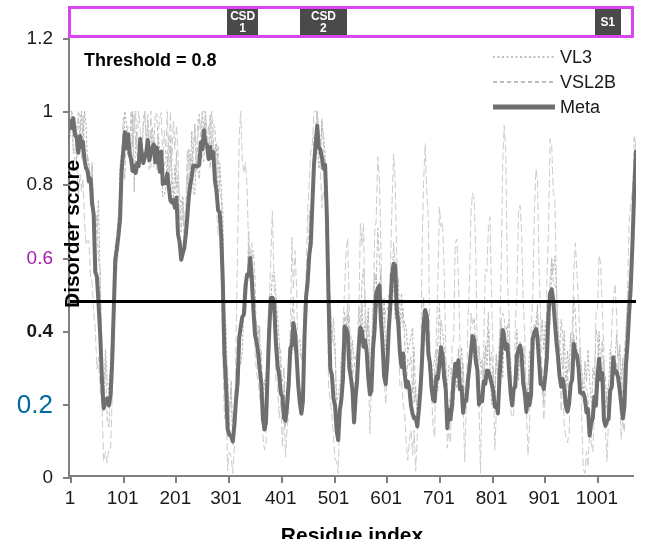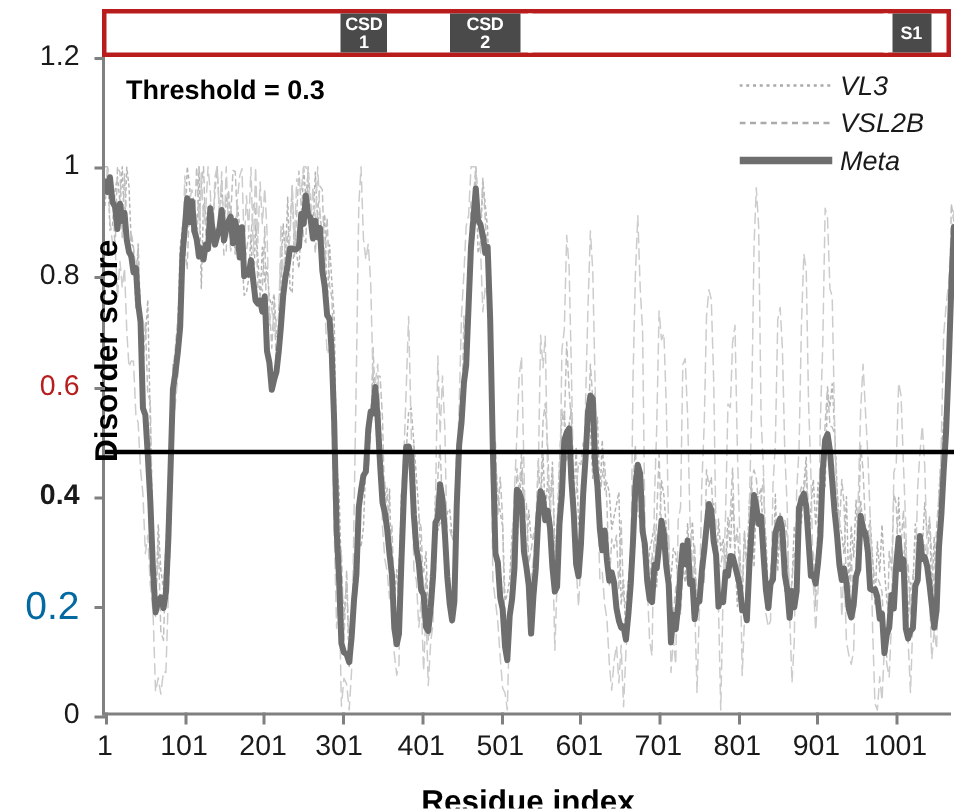--- a/index.html
+++ b/index.html
@@ -3,21 +3,21 @@
 <meta charset="utf-8">
 <style>
   html,body{margin:0;padding:0;background:#ffffff;}
   body{width:648px;height:539px;position:relative;overflow:hidden;
        font-family:"Liberation Sans",sans-serif;color:#1a1a1a;}
 
   #figure{position:absolute;left:0;top:0;width:648px;height:539px;}
 
   
   #domain-bar{position:absolute;left:68px;top:6px;width:566px;height:32px;
-              border:3px solid #b91c1c;box-sizing:border-box;background:#ffffff;}
+              border:3px solid #d946ef;box-sizing:border-box;background:#ffffff;}
   .domain-box{position:absolute;top:0;height:100%;background:#4a4a4a;
               display:flex;flex-direction:column;align-items:center;
               justify-content:center;box-sizing:border-box;}
   .domain-box span{color:#ffffff;font-size:12px;font-weight:bold;line-height:1.02;
                    letter-spacing:-0.2px;}
   .domain-sep{position:absolute;top:0;height:100%;width:3px;background:#ffffff;}
 
   
   #plot-area{position:absolute;left:68px;top:38px;width:566px;height:439px;
              box-sizing:border-box;border-left:2px solid #808080;
@@ -35,21 +35,21 @@
                font-size:19px;color:#1a1a1a;white-space:nowrap;}
   #x-axis-title{position:absolute;left:0;right:0;bottom:-72px;text-align:center;
                 font-size:21px;font-weight:bold;color:#000000;}
 
   
   #threshold-annotation{position:absolute;left:14px;top:12px;font-size:18px;
                         font-weight:bold;color:#000000;white-space:nowrap;}
 
   
   #legend{position:absolute;right:18px;top:8px;display:flex;flex-direction:column;
-          gap:3px;font-style:italic;}
+          gap:3px;}
   .legend-row{display:flex;align-items:center;gap:5px;height:22px;}
   .legend-swatch{width:62px;height:10px;position:relative;}
   .legend-swatch svg{display:block;}
   .legend-text{font-size:18px;color:#1a1a1a;white-space:nowrap;}
 </style>
 </head>
 <body>
 
 <div id="figure">
 
@@ -71,21 +71,21 @@
 
   <div id="plot-area">
     <svg id="plot-svg" viewBox="0 0 566 439" preserveAspectRatio="none">
         <path d="M0.0,99.0L1.7,73.2L3.3,115.5L5.0,112.6L6.7,89.5L8.3,80.0L10.0,97.1L11.5,73.2L13.0,114.1L14.5,73.4L16.0,86.2L17.5,124.0L19.0,127.1L20.6,168.4L22.1,124.7L23.7,175.4L25.3,186.6L26.9,188.9L28.5,161.9L30.2,244.9L32.0,317.5L33.7,371.0L35.5,311.6L37.2,341.7L39.0,355.0L40.6,327.6L42.2,286.8L43.7,287.1L45.3,204.9L46.9,222.8L48.5,183.4L50.1,127.4L51.6,113.7L53.2,123.8L54.8,73.2L56.4,85.0L58.0,117.0L59.6,102.5L61.1,134.3L62.7,73.2L64.2,154.1L65.7,97.8L67.2,104.4L68.7,113.6L70.2,119.5L71.7,115.6L73.3,112.4L74.8,123.8L76.3,117.6L77.8,81.3L79.3,116.2L80.8,92.6L82.3,106.2L83.8,101.6L85.3,111.7L86.8,131.4L88.3,98.3L89.8,113.4L91.3,134.3L92.8,158.8L94.3,157.1L95.8,147.9L97.3,118.5L98.9,161.3L100.4,111.9L101.9,133.3L103.4,160.7L104.9,126.8L106.5,151.0L108.0,140.0L109.6,161.1L111.2,165.5L112.8,158.0L114.3,186.6L115.8,184.1L117.3,146.3L118.8,110.9L120.3,134.9L121.8,93.1L123.3,154.4L124.8,157.2L126.3,113.6L127.8,131.9L129.3,140.8L130.8,114.6L132.4,73.2L133.9,94.4L135.4,77.0L137.0,117.1L138.6,116.5L140.2,76.9L141.8,110.2L143.3,102.8L144.9,122.2L146.5,105.0L148.1,168.1L149.7,125.1L151.2,149.2L152.8,174.0L154.4,273.0L156.0,287.9L157.6,346.6L159.3,372.8L161.1,348.9L162.8,407.3L164.4,377.6L166.0,382.3L167.6,326.1L169.2,322.7L170.7,326.8L172.3,313.7L173.9,269.8L175.5,275.2L177.1,244.6L178.7,208.2L180.2,240.0L181.8,262.6L183.4,235.5L185.0,297.2L186.6,283.3L188.1,327.4L189.7,288.2L191.3,356.1L192.9,362.4L194.5,341.9L196.0,360.1L197.6,289.2L199.2,291.0L200.8,263.3L202.4,236.8L204.1,234.0L205.9,257.3L207.6,279.6L209.2,303.3L210.8,336.6L212.4,344.1L214.0,329.8L215.5,372.1L217.1,343.0L218.7,341.9L220.3,292.9L221.9,315.6L223.4,310.2L225.0,305.8L226.6,319.7L228.2,303.5L229.8,301.3L231.4,319.2L232.9,326.2L234.5,305.2L236.1,260.4L237.7,232.4L239.3,212.8L240.8,192.4L242.4,183.8L244.0,132.1L245.6,126.3L247.2,73.2L248.7,130.9L250.3,123.3L251.9,82.9L253.5,98.2L255.1,114.7L256.8,185.7L258.6,260.4L260.3,270.3L261.9,291.3L263.5,303.8L265.1,313.1L266.7,362.6L268.2,358.1L269.8,348.1L271.4,317.5L273.0,303.4L274.6,326.7L276.1,298.0L277.7,275.7L279.3,299.8L280.9,333.6L282.5,302.1L284.1,321.5L285.6,320.8L287.2,315.3L288.8,316.1L290.4,301.2L292.0,263.9L293.5,305.1L295.1,282.3L296.7,299.9L298.3,270.2L299.9,327.0L301.4,325.5L303.0,272.6L304.6,242.5L306.2,236.1L307.8,269.7L309.4,244.8L310.9,234.7L312.5,297.3L314.1,259.8L315.7,311.6L317.3,310.1L318.8,311.0L320.4,248.4L322.0,246.6L323.6,248.0L325.2,280.9L326.7,265.8L328.3,239.9L329.9,295.5L331.5,255.4L333.1,288.5L334.6,283.6L336.2,290.2L337.8,314.8L339.4,306.1L341.0,298.1L342.6,290.1L344.1,365.3L345.7,348.6L347.3,388.8L348.9,355.3L350.5,332.5L352.0,320.2L353.6,291.6L355.2,269.9L356.8,294.5L358.4,328.6L359.9,336.4L361.5,351.3L363.1,328.5L364.7,321.4L366.3,311.0L367.8,353.2L369.4,319.4L371.0,282.5L372.6,292.2L374.2,313.8L375.8,344.8L377.3,348.3L378.9,327.5L380.5,331.6L382.1,350.4L383.7,340.5L385.2,339.4L386.8,350.4L388.4,311.0L390.0,337.8L391.6,309.6L393.1,339.6L394.7,367.9L396.3,349.9L397.9,340.5L399.5,320.0L401.0,307.5L402.6,304.2L404.2,312.5L405.8,297.6L407.4,352.8L409.0,307.9L410.5,329.0L412.1,321.3L413.7,339.2L415.3,307.1L416.9,328.2L418.4,292.3L420.0,333.6L421.6,366.3L423.2,329.9L424.8,363.9L426.3,317.5L427.9,338.4L429.5,297.3L431.1,283.5L432.7,340.3L434.2,293.4L435.8,293.2L437.4,287.2L439.0,325.7L440.6,319.3L442.2,360.5L443.7,347.1L445.3,351.3L446.9,291.5L448.5,343.1L450.1,303.3L451.6,318.8L453.2,356.3L454.8,333.1L456.4,356.6L458.0,350.2L459.5,312.5L461.1,327.6L462.7,296.6L464.3,310.8L465.9,284.8L467.5,266.7L469.0,336.8L470.6,300.2L472.2,281.6L473.8,312.6L475.4,283.7L476.9,326.4L478.5,285.7L480.1,286.3L481.7,222.3L483.3,233.3L484.8,217.9L486.4,247.7L488.0,286.8L489.6,311.0L491.2,318.2L492.7,331.5L494.3,293.1L495.9,356.2L497.5,312.6L499.1,333.5L500.7,295.4L502.2,324.6L503.8,295.8L505.4,314.2L507.0,315.3L508.6,317.6L510.1,308.8L511.7,333.0L513.3,365.4L514.9,323.2L516.5,343.6L518.0,311.7L519.6,341.5L521.2,362.1L522.8,373.6L524.4,357.6L525.9,339.4L527.5,336.3L529.1,293.7L530.7,331.6L532.3,333.7L533.9,322.0L535.4,375.0L537.0,350.3L538.6,353.0L540.2,311.3L541.8,335.0L543.3,325.4L544.9,327.4L546.5,297.1L548.1,319.1L549.7,308.5L551.2,358.3L552.8,319.8L554.4,361.7L556.0,290.9L557.6,264.6L559.1,241.9L560.7,235.8L562.5,196.8L564.2,128.6L566.0,117.1" fill="none" stroke="#b4b4b4" stroke-width="1" stroke-linejoin="round" stroke-linecap="round" stroke-dasharray="2,2.5"></path>
         <path d="M0.0,73.2L1.7,73.2L3.3,86.3L5.0,86.6L6.7,129.9L8.3,73.2L10.0,77.0L11.5,120.3L13.0,78.0L14.5,110.7L16.0,133.2L17.5,117.0L19.0,126.7L20.6,143.0L22.1,127.5L23.7,186.4L25.3,212.1L26.9,176.5L28.5,224.7L30.2,229.4L32.0,331.7L33.7,372.9L35.5,320.0L37.2,382.6L39.0,388.8L40.6,335.7L42.2,295.3L43.7,240.4L45.3,209.6L46.9,194.4L48.5,174.8L50.1,148.9L51.6,151.7L53.2,126.6L54.8,141.6L56.4,94.5L58.0,109.9L59.6,111.9L61.1,73.2L62.7,109.1L64.2,85.8L65.7,73.2L67.2,118.7L68.7,118.7L70.2,97.1L71.7,117.2L73.3,89.7L74.8,73.2L76.3,104.5L77.8,105.8L79.3,132.0L80.8,129.7L82.3,88.6L83.8,107.1L85.3,75.6L86.8,76.3L88.3,108.7L89.8,133.0L91.3,125.5L92.8,139.0L94.3,129.0L95.8,119.1L97.3,119.7L98.9,98.2L100.4,101.2L101.9,153.5L103.4,152.0L104.9,156.0L106.5,113.1L108.0,194.8L109.6,166.3L111.2,194.1L112.8,162.2L114.3,211.6L115.8,168.9L117.3,134.8L118.8,164.5L120.3,155.1L121.8,117.2L123.3,115.6L124.8,85.9L126.3,132.9L127.8,104.9L129.3,76.0L130.8,99.5L132.4,120.7L133.9,123.7L135.4,73.2L137.0,97.0L138.6,108.4L140.2,130.6L141.8,103.9L143.3,86.1L144.9,88.4L146.5,141.2L148.1,107.1L149.7,152.1L151.2,160.1L152.8,202.2L154.4,306.5L156.0,342.7L157.6,329.0L159.3,388.6L161.1,342.2L162.8,398.8L164.4,374.6L166.0,336.3L167.6,359.0L169.2,335.3L170.7,283.2L172.3,279.5L173.9,274.9L175.5,275.9L177.1,251.0L178.7,193.6L180.2,231.5L181.8,212.6L183.4,212.8L185.0,240.5L186.6,305.8L188.1,287.4L189.7,326.0L191.3,312.0L192.9,366.1L194.5,380.1L196.0,334.5L197.6,347.7L199.2,285.4L200.8,274.0L202.4,272.0L204.1,279.6L205.9,258.7L207.6,317.4L209.2,305.9L210.8,314.5L212.4,365.0L214.0,345.7L215.5,388.7L217.1,381.4L218.7,338.8L220.3,342.3L221.9,280.1L223.4,258.8L225.0,303.0L226.6,301.3L228.2,313.9L229.8,314.4L231.4,321.0L232.9,316.5L234.5,262.2L236.1,251.8L237.7,245.3L239.3,172.7L240.8,213.2L242.4,163.7L244.0,96.3L245.6,94.3L247.2,73.2L248.7,93.2L250.3,117.4L251.9,80.6L253.5,108.9L255.1,132.8L256.8,152.6L258.6,256.6L260.3,256.8L261.9,305.2L263.5,280.1L265.1,308.1L266.7,389.1L268.2,388.5L269.8,380.3L271.4,322.3L273.0,349.2L274.6,274.3L276.1,290.4L277.7,263.6L279.3,298.8L280.9,297.0L282.5,337.5L284.1,328.8L285.6,318.4L287.2,312.2L288.8,269.4L290.4,294.5L292.0,243.0L293.5,231.0L295.1,259.6L296.7,303.3L298.3,276.2L299.9,333.1L301.4,310.4L303.0,269.1L304.6,234.8L306.2,246.0L307.8,190.0L309.4,222.1L310.9,243.8L312.5,302.6L314.1,290.2L315.7,270.4L317.3,271.7L318.8,257.2L320.4,277.1L322.0,253.5L323.6,204.8L325.2,228.3L326.7,224.6L328.3,272.1L329.9,292.5L331.5,279.5L333.1,270.4L334.6,297.4L336.2,352.0L337.8,321.3L339.4,327.3L341.0,318.9L342.6,355.3L344.1,309.1L345.7,362.0L347.3,364.8L348.9,347.8L350.5,334.7L352.0,285.4L353.6,259.7L355.2,305.1L356.8,308.0L358.4,282.2L359.9,328.7L361.5,349.7L363.1,351.5L364.7,330.8L366.3,344.1L367.8,306.7L369.4,264.8L371.0,317.2L372.6,329.1L374.2,314.5L375.8,324.1L377.3,365.2L378.9,372.1L380.5,353.8L382.1,348.3L383.7,371.5L385.2,344.5L386.8,344.3L388.4,349.3L390.0,331.9L391.6,373.0L393.1,324.8L394.7,370.1L396.3,369.1L397.9,327.7L399.5,350.7L401.0,275.2L402.6,286.1L404.2,280.0L405.8,315.9L407.4,322.5L409.0,338.0L410.5,339.6L412.1,327.9L413.7,344.0L415.3,318.2L416.9,305.4L418.4,274.1L420.0,327.7L421.6,314.0L423.2,345.0L424.8,355.6L426.3,315.5L427.9,345.3L429.5,332.3L431.1,280.4L432.7,275.3L434.2,281.1L435.8,298.8L437.4,294.8L439.0,280.8L440.6,328.4L442.2,362.7L443.7,343.3L445.3,329.6L446.9,308.5L448.5,315.0L450.1,330.1L451.6,327.2L453.2,308.7L454.8,319.2L456.4,366.1L458.0,349.4L459.5,330.8L461.1,344.3L462.7,293.6L464.3,286.6L465.9,291.7L467.5,274.7L469.0,301.3L470.6,337.0L472.2,329.2L473.8,366.2L475.4,304.3L476.9,326.1L478.5,285.7L480.1,244.0L481.7,219.9L483.3,245.9L484.8,246.7L486.4,251.2L488.0,291.8L489.6,314.4L491.2,281.6L492.7,297.9L494.3,353.2L495.9,373.0L497.5,330.0L499.1,373.7L500.7,354.9L502.2,318.7L503.8,258.9L505.4,275.8L507.0,313.8L508.6,341.7L510.1,314.7L511.7,335.3L513.3,350.0L514.9,346.7L516.5,351.0L518.0,356.6L519.6,388.3L521.2,400.2L522.8,329.7L524.4,342.2L525.9,290.9L527.5,298.0L529.1,342.5L530.7,325.5L532.3,302.0L533.9,350.5L535.4,337.3L537.0,371.7L538.6,345.1L540.2,344.2L541.8,323.1L543.3,345.1L544.9,324.5L546.5,325.3L548.1,338.5L549.7,306.7L551.2,333.7L552.8,357.2L554.4,313.5L556.0,292.5L557.6,264.0L559.1,255.3L560.7,221.3L562.5,198.8L564.2,97.8L566.0,109.8" fill="none" stroke="#c0c0c0" stroke-width="1" stroke-linejoin="round" stroke-linecap="round" stroke-dasharray="4,3"></path>
         <path d="M0.0,93.1L1.7,73.2L3.3,109.3L5.0,124.1L6.7,123.9L8.3,160.2L10.0,136.3L11.5,153.6L13.0,140.7L14.5,182.1L16.0,206.7L17.5,202.6L19.0,202.9L20.6,239.3L22.1,243.7L23.7,275.2L25.3,291.4L26.9,331.1L28.5,318.9L30.2,352.0L32.0,369.3L33.7,423.1L35.5,413.9L37.2,424.7L39.0,409.7L40.6,410.3L42.2,359.9L43.7,316.1L45.3,247.3L46.9,231.1L48.5,213.6L50.1,157.6L51.6,137.9L53.2,79.3L54.8,112.9L56.4,95.5L58.0,88.5L59.6,98.1L61.1,107.4L62.7,133.2L64.2,75.4L65.7,111.1L67.2,101.3L68.7,73.2L70.2,90.0L71.7,122.9L73.3,79.9L74.8,73.2L76.3,106.8L77.8,76.5L79.3,124.0L80.8,73.2L82.3,112.4L83.8,129.4L85.3,121.1L86.8,113.3L88.3,94.8L89.8,79.4L91.3,74.5L92.8,125.5L94.3,92.5L95.8,116.0L97.3,73.6L98.9,131.9L100.4,73.2L101.9,123.9L103.4,83.4L104.9,111.2L106.5,87.5L108.0,116.0L109.6,178.8L111.2,167.0L112.8,184.6L114.3,175.2L115.8,178.1L117.3,112.3L118.8,154.5L120.3,116.7L121.8,131.4L123.3,120.7L124.8,85.4L126.3,124.0L127.8,81.3L129.3,83.8L130.8,89.3L132.4,73.2L133.9,73.2L135.4,77.9L137.0,114.2L138.6,86.2L140.2,110.8L141.8,73.2L143.3,103.2L144.9,138.9L146.5,167.0L148.1,198.1L149.7,194.0L151.2,232.2L152.8,316.0L154.4,380.8L156.0,350.5L157.6,432.8L159.3,414.2L161.1,418.1L162.8,435.3L164.4,409.0L166.0,306.4L167.6,209.1L169.2,98.5L170.7,73.2L172.3,121.2L173.9,134.9L175.5,124.7L177.1,149.8L178.7,214.9L180.2,216.9L181.8,204.8L183.4,245.4L185.0,313.3L186.6,335.1L188.1,342.8L189.7,361.2L191.3,353.9L192.9,398.3L194.5,412.1L196.0,405.0L197.6,292.9L199.2,267.4L200.8,221.5L202.4,173.0L204.1,246.6L205.9,342.1L207.6,348.9L209.2,380.2L210.8,362.8L212.4,409.3L214.0,368.7L215.5,419.0L217.1,390.5L218.7,377.1L220.3,299.4L221.9,199.3L223.4,251.5L225.0,212.7L226.6,248.5L228.2,334.1L229.8,359.1L231.4,377.6L232.9,349.3L234.5,279.4L236.1,233.0L237.7,171.3L239.3,143.7L240.8,112.7L242.4,105.6L244.0,73.2L245.6,73.2L247.2,73.2L248.7,105.8L250.3,126.7L251.9,169.9L253.5,153.2L255.1,159.9L256.8,212.4L258.6,349.2L260.3,362.7L261.9,376.9L263.5,400.3L265.1,420.8L266.7,424.0L268.2,435.3L269.8,372.6L271.4,328.7L273.0,288.9L274.6,252.3L276.1,213.2L277.7,199.7L279.3,273.4L280.9,341.3L282.5,386.0L284.1,346.4L285.6,334.8L287.2,315.1L288.8,281.0L290.4,185.5L292.0,207.1L293.5,186.0L295.1,280.7L296.7,293.1L298.3,322.2L299.9,395.5L301.4,350.1L303.0,303.3L304.6,195.5L306.2,181.8L307.8,118.8L309.4,139.7L310.9,207.4L312.5,292.1L314.1,340.1L315.7,366.3L317.3,335.3L318.8,313.7L320.4,228.7L322.0,166.7L323.6,115.9L325.2,142.9L326.7,216.9L328.3,290.1L329.9,347.8L331.5,343.6L333.1,364.9L334.6,374.4L336.2,404.3L337.8,422.2L339.4,402.4L341.0,392.4L342.6,417.3L344.1,392.1L345.7,433.2L347.3,396.1L348.9,373.8L350.5,349.2L352.0,214.9L353.6,144.9L355.2,105.8L356.8,154.2L358.4,182.9L359.9,310.3L361.5,352.1L363.1,389.4L364.7,399.2L366.3,294.5L367.8,247.5L369.4,169.4L371.0,188.5L372.6,184.3L374.2,232.4L375.8,317.0L377.3,410.3L378.9,388.4L380.5,405.0L382.1,309.0L383.7,300.3L385.2,205.1L386.8,201.1L388.4,238.7L390.0,309.1L391.6,336.7L393.1,365.3L394.7,423.7L396.3,365.4L397.9,285.0L399.5,244.1L401.0,173.1L402.6,155.1L404.2,161.6L405.8,215.7L407.4,323.1L409.0,366.9L410.5,435.3L412.1,356.0L413.7,305.5L415.3,231.3L416.9,233.7L418.4,190.5L420.0,178.9L421.6,262.6L423.2,319.4L424.8,412.3L426.3,375.4L427.9,352.1L429.5,303.8L431.1,234.7L432.7,125.4L434.2,87.2L435.8,113.4L437.4,241.0L439.0,275.4L440.6,371.3L442.2,379.9L443.7,375.8L445.3,285.8L446.9,258.1L448.5,175.2L450.1,167.0L451.6,194.1L453.2,263.3L454.8,300.1L456.4,370.6L458.0,417.1L459.5,390.0L461.1,289.7L462.7,261.2L464.3,178.0L465.9,131.2L467.5,141.8L469.0,228.8L470.6,278.0L472.2,351.2L473.8,382.3L475.4,354.5L476.9,242.8L478.5,192.0L480.1,100.8L481.7,107.7L483.3,154.6L484.8,159.6L486.4,243.2L488.0,329.3L489.6,320.7L491.2,373.4L492.7,337.9L494.3,389.9L495.9,398.8L497.5,404.9L499.1,395.2L500.7,334.4L502.2,293.2L503.8,234.7L505.4,204.9L507.0,236.6L508.6,265.8L510.1,306.3L511.7,379.2L513.3,431.1L514.9,435.3L516.5,413.2L518.0,429.1L519.6,392.9L521.2,404.5L522.8,413.4L524.4,375.3L525.9,277.2L527.5,270.8L529.1,217.3L530.7,225.8L532.3,271.4L533.9,314.0L535.4,388.7L537.0,423.7L538.6,376.2L540.2,347.5L541.8,287.2L543.3,263.8L544.9,245.9L546.5,273.0L548.1,332.0L549.7,360.1L551.2,401.4L552.8,382.3L554.4,394.7L556.0,337.2L557.6,252.6L559.1,185.4L560.7,166.4L562.5,150.2L564.2,117.0L566.0,102.4" fill="none" stroke="#cccccc" stroke-width="1" stroke-linejoin="round" stroke-linecap="round" stroke-dasharray="7,4"></path>
         <path d="M0.0,83.1L1.7,90.0L3.3,80.2L5.0,96.7L6.7,99.8L8.3,114.7L10.0,97.9L11.5,109.3L13.0,104.0L14.5,121.9L16.0,130.0L17.5,132.8L19.0,143.6L20.6,140.7L22.1,164.6L23.7,176.6L25.3,234.1L26.9,238.7L28.5,264.9L30.2,295.9L32.0,342.3L33.7,370.2L35.5,362.8L37.2,360.3L39.0,367.4L40.6,357.0L42.2,321.9L43.7,274.5L45.3,221.4L46.9,210.7L48.5,197.3L50.1,180.2L51.6,133.0L53.2,114.0L54.8,94.2L56.4,110.2L58.0,96.2L59.6,115.9L61.1,121.4L62.7,133.1L64.2,127.6L65.7,135.0L67.2,124.9L68.7,128.1L70.2,100.9L71.7,116.1L73.3,125.1L74.8,119.5L76.3,114.0L77.8,102.0L79.3,122.3L80.8,114.8L82.3,109.6L83.8,106.5L85.3,124.2L86.8,109.4L88.3,118.0L89.8,133.7L91.3,113.5L92.8,146.1L94.3,143.5L95.8,145.1L97.3,135.4L98.9,149.7L100.4,162.5L101.9,164.4L103.4,162.2L104.9,169.8L106.5,159.5L108.0,196.1L109.6,203.8L111.2,221.8L112.8,215.0L114.3,210.0L115.8,196.5L117.3,179.5L118.8,159.1L120.3,146.7L121.8,138.5L123.3,127.6L124.8,127.7L126.3,128.4L127.8,128.0L129.3,126.5L130.8,104.6L132.4,111.3L133.9,92.3L135.4,105.4L137.0,107.2L138.6,121.0L140.2,109.1L141.8,120.3L143.3,114.0L144.9,142.6L146.5,153.2L148.1,172.0L149.7,174.8L151.2,197.9L152.8,243.5L154.4,315.0L156.0,347.1L157.6,390.9L159.3,396.9L161.1,398.2L162.8,403.5L164.4,387.0L166.0,362.2L167.6,344.9L169.2,300.1L170.7,288.9L172.3,279.0L173.9,276.5L175.5,248.3L177.1,236.4L178.7,237.6L180.2,220.0L181.8,241.5L183.4,271.7L185.0,297.0L186.6,303.9L188.1,314.8L189.7,331.6L191.3,345.4L192.9,381.0L194.5,391.5L196.0,384.5L197.6,336.8L199.2,293.4L200.8,259.9L202.4,259.7L204.1,265.7L205.9,305.3L207.6,327.7L209.2,337.5L210.8,355.5L212.4,358.4L214.0,380.0L215.5,382.6L217.1,367.4L218.7,346.3L220.3,310.5L221.9,307.4L223.4,284.9L225.0,294.8L226.6,318.0L228.2,346.6L229.8,364.5L231.4,375.6L232.9,363.3L234.5,298.7L236.1,258.7L237.7,243.4L239.3,217.0L240.8,205.4L242.4,165.7L244.0,126.3L245.6,108.0L247.2,87.7L248.7,108.9L250.3,111.5L251.9,119.1L253.5,130.7L255.1,126.6L256.8,175.5L258.6,262.7L260.3,331.0L261.9,336.9L263.5,360.6L265.1,368.0L266.7,393.2L268.2,402.1L269.8,372.5L271.4,361.3L273.0,340.4L274.6,288.5L276.1,290.3L277.7,295.4L279.3,329.7L280.9,339.8L282.5,352.3L284.1,384.4L285.6,359.5L287.2,340.8L288.8,308.1L290.4,289.5L292.0,293.3L293.5,308.8L295.1,302.4L296.7,314.0L298.3,340.3L299.9,356.4L301.4,353.2L303.0,311.0L304.6,291.8L306.2,255.4L307.8,250.5L309.4,247.6L310.9,281.8L312.5,304.3L314.1,338.2L315.7,346.2L317.3,324.9L318.8,291.0L320.4,266.8L322.0,236.7L323.6,225.7L325.2,227.8L326.7,270.6L328.3,286.2L329.9,314.6L331.5,328.9L333.1,315.6L334.6,335.5L336.2,349.1L337.8,343.6L339.4,350.5L341.0,367.6L342.6,375.8L344.1,380.4L345.7,379.6L347.3,388.4L348.9,371.6L350.5,351.3L352.0,323.1L353.6,286.1L355.2,271.9L356.8,277.9L358.4,316.2L359.9,324.8L361.5,349.6L363.1,361.6L364.7,363.4L366.3,338.5L367.8,341.0L369.4,326.6L371.0,309.2L372.6,318.2L374.2,339.8L375.8,351.6L377.3,390.2L378.9,371.9L380.5,381.5L382.1,366.1L383.7,342.7L385.2,325.7L386.8,338.2L388.4,322.3L390.0,351.3L391.6,349.1L393.1,374.7L394.7,362.4L396.3,362.8L397.9,342.5L399.5,328.9L401.0,313.4L402.6,298.0L404.2,302.1L405.8,323.1L407.4,332.0L409.0,366.4L410.5,359.4L412.1,363.5L413.7,343.4L415.3,345.8L416.9,332.6L418.4,332.9L420.0,339.0L421.6,345.6L423.2,352.5L424.8,368.9L426.3,366.5L427.9,375.5L429.5,340.7L431.1,314.9L432.7,292.0L434.2,299.5L435.8,311.3L437.4,306.3L439.0,331.9L440.6,355.0L442.2,367.4L443.7,351.2L445.3,348.4L446.9,317.5L448.5,312.2L450.1,307.7L451.6,316.4L453.2,345.3L454.8,354.6L456.4,373.9L458.0,356.0L459.5,366.9L461.1,356.1L462.7,300.9L464.3,294.8L465.9,291.1L467.5,299.8L469.0,322.4L470.6,345.9L472.2,345.2L473.8,351.1L475.4,336.9L476.9,319.5L478.5,275.7L480.1,255.3L481.7,251.4L483.3,262.3L484.8,282.9L486.4,303.2L488.0,318.6L489.6,338.5L491.2,348.7L492.7,341.0L494.3,351.0L495.9,368.3L497.5,373.6L499.1,365.4L500.7,346.2L502.2,341.5L503.8,305.8L505.4,314.5L507.0,317.7L508.6,330.1L510.1,354.6L511.7,355.5L513.3,354.8L514.9,360.0L516.5,374.5L518.0,371.1L519.6,397.4L521.2,385.0L522.8,380.3L524.4,358.7L525.9,367.7L527.5,338.5L529.1,320.7L530.7,341.4L532.3,335.1L533.9,381.3L535.4,387.8L537.0,382.6L538.6,380.8L540.2,352.7L541.8,348.7L543.3,319.3L544.9,334.7L546.5,333.5L548.1,339.4L549.7,352.1L551.2,365.4L552.8,380.5L554.4,368.9L556.0,326.5L557.6,304.7L559.1,276.0L560.7,250.4L562.5,205.0L564.2,153.3L566.0,113.4" fill="none" stroke="#6e6e6e" stroke-width="4" stroke-linejoin="round" stroke-linecap="round"></path>
         <line x1="0" x2="566" y1="263.4" y2="263.4" stroke="#000000" stroke-width="3"></line>
       </svg>
 
-    <div id="threshold-annotation">Threshold  = 0.3</div>
+    <div id="threshold-annotation">Threshold  = 0.8</div>
 
     <div id="legend">
         <div class="legend-row">
           <div class="legend-swatch">
             <svg width="62" height="10" viewBox="0 0 62 10">
               <line x1="0" y1="5" x2="62" y2="5" stroke="#aaaaaa" stroke-width="1.6" stroke-dasharray="2,2.5"></line>
             </svg>
           </div>
           <span class="legend-text">VL3</span>
         </div>
@@ -109,21 +109,21 @@
 
     <div id="x-axis-title">Residue index</div>
     <div id="y-axis-title">Disorder score</div>
   <div class="ytick-line" style="top: 439px;"></div>
       <div style="position: absolute; left: -17px; top: 439px; transform: translate(-100%, -50%); font-size: 19px; color: rgb(26, 26, 26); white-space: nowrap;">0</div>
       <div class="ytick-line" style="top: 365.833px;"></div>
       <div style="position: absolute; left: -17px; top: 365.833px; transform: translate(-100%, -50%); font-size: 26px; color: #0369a1; white-space: nowrap;">0.2</div>
       <div class="ytick-line" style="top: 292.667px;"></div>
       <div style="position: absolute; left: -17px; top: 292.667px; transform: translate(-100%, -50%); font-size: 19px; color: rgb(26, 26, 26); white-space: nowrap; font-weight: bold;">0.4</div>
       <div class="ytick-line" style="top: 219.5px;"></div>
-      <div style="position: absolute; left: -17px; top: 219.5px; transform: translate(-100%, -50%); font-size: 19px; color: #b91c1c; white-space: nowrap;">0.6</div>
+      <div style="position: absolute; left: -17px; top: 219.5px; transform: translate(-100%, -50%); font-size: 19px; color: #a21caf; white-space: nowrap;">0.6</div>
       <div class="ytick-line" style="top: 146.333px;"></div>
       <div style="position: absolute; left: -17px; top: 146.333px; transform: translate(-100%, -50%); font-size: 19px; color: rgb(26, 26, 26); white-space: nowrap;">0.8</div>
       <div class="ytick-line" style="top: 73.1667px;"></div>
       <div style="position: absolute; left: -17px; top: 73.1667px; transform: translate(-100%, -50%); font-size: 19px; color: rgb(26, 26, 26); white-space: nowrap;">1</div>
       <div class="ytick-line" style="top: 0px;"></div>
       <div style="position: absolute; left: -17px; top: 0px; transform: translate(-100%, -50%); font-size: 19px; color: rgb(26, 26, 26); white-space: nowrap;">1.2</div>
       <div class="xtick-line" style="left: 0px;"></div>
       <div class="xtick-label" style="left: 0px;">1</div>
       <div class="xtick-line" style="left: 52.7002px;"></div>
       <div class="xtick-label" style="left: 52.7002px;">101</div>

